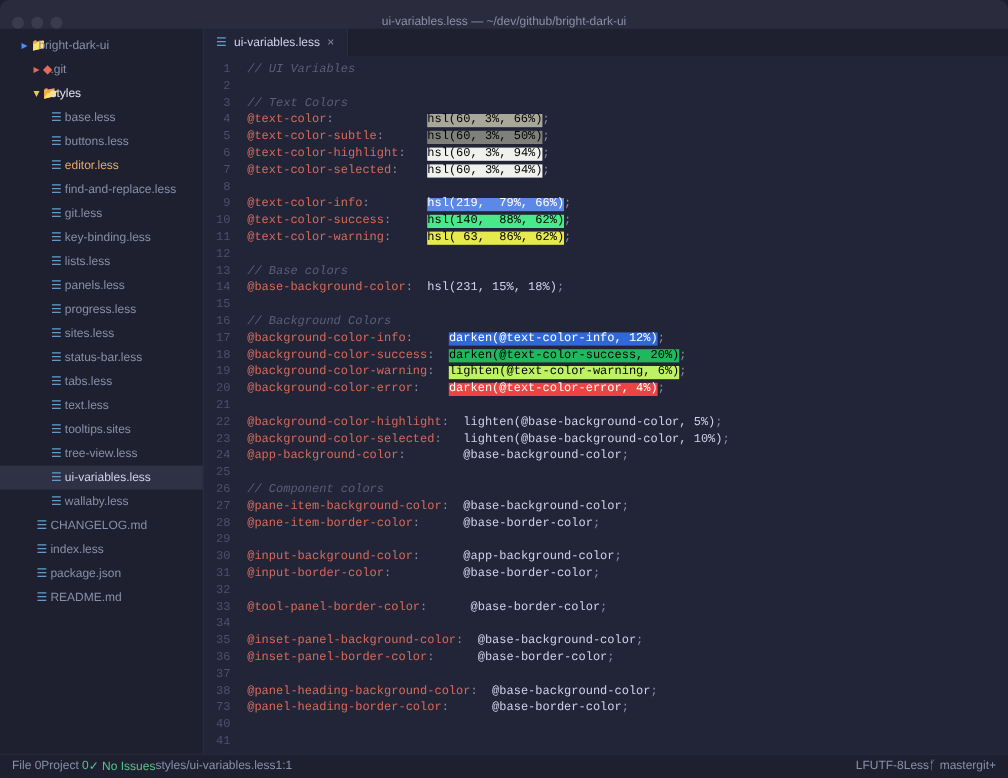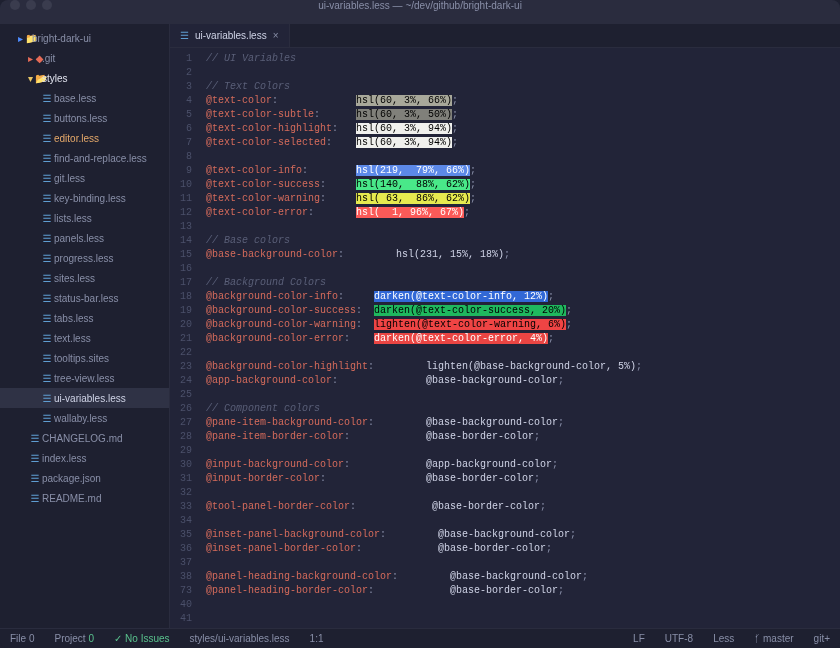--- a/index.html
+++ b/index.html
@@ -1,18 +1,18 @@
 <!DOCTYPE html>
 <html><head>
 <meta charset="utf-8">
 <style>
 * { margin: 0; padding: 0; box-sizing: border-box; }
 body { font-family: Menlo, Monaco, "Courier New", monospace; font-size: 10px; background: #1e2030; color: #898fa8; width: 840px; height: 648px; overflow: hidden; border-radius: 8px; }
 .window { display: flex; flex-direction: column; height: 100%; background: #1e2030; }
-.titlebar { height: 24px; background: #2a2c3e; display: flex; align-items: flex-start; padding: 0 10px; position: relative; }
+.titlebar { height: 24px; background: #2a2c3e; display: flex; align-items: flex-end; padding: 0 10px; position: relative; }
 .traffic { display: flex; gap: 6px; }
 .tl { width: 10px; height: 10px; border-radius: 50%; background: #3a3c4e; }
 .titlebar-title { position: absolute; left: 50%; transform: translateX(-50%); color: #898fa8; font-size: 10px; font-family: -apple-system, sans-serif; }
 .body { flex: 1; display: flex; min-height: 0; }
 .sidebar { width: 170px; background: #1e2030; border-right: 1px solid #2a2c3e; overflow: hidden; font-family: -apple-system, sans-serif; font-size: 10px; }
 .tree { padding: 4px 0; }
 .tree-row { display: flex; align-items: center; height: 20px; padding-left: 8px; color: #898fa8; white-space: nowrap; cursor: pointer; }
 .tree-row.sel { background: #2f3245; color: #cfd3e6; }
 .tree-row.hi { color: #e1e3ee; }
 .tree-row.warn { color: #e6a96a; }
@@ -30,23 +30,23 @@
 .tab .ico { color: #5f9dd1; }
 .tab .close { color: #898fa8; cursor: pointer; }
 .editor { flex: 1; display: flex; background: #222438; overflow: hidden; min-height: 0; }
 .gutter { width: 28px; background: #222438; text-align: right; padding: 4px 6px 4px 0; color: #4b506a; }
 .gutter div { height: 14px; line-height: 14px; }
 .code { flex: 1; padding: 4px 0 4px 8px; overflow: hidden; }
 .line { height: 14px; line-height: 14px; white-space: pre; }
 .cmt { color: #5a5f78; font-style: italic; }
 .var { color: #d56b5b; }
 .punc { color: #898fa8; }
-.val { color: #cfd3e6; margin-left: 40px; }
+.val { color: #cfd3e6; }
 .hl { color: #000; padding: 0 0; }
-.statusbar { height: 20px; background: #1e2030; border-top: 1px solid #2a2c3e; display: flex; align-items: center; padding: 0 10px; gap: 20px; font-family: -apple-system, sans-serif; font-size: 10px; color: #898fa8; }
+.statusbar { height: 20px; background: #1e2030; border-top: 1px solid #2a2c3e; display: flex; align-items: center; padding: 0 10px; gap: 0; font-family: -apple-system, sans-serif; font-size: 10px; color: #898fa8; }
 .statusbar .grow { flex: 1; }
 .ok { color: #59c18d; }
 </style>
 </head>
 <body>
 
 <div class="window">
   <div class="titlebar">
     <div class="traffic">
       <div class="tl"></div>
@@ -240,32 +240,32 @@
             <div class="line">&nbsp;</div>
             <div class="line"><span class="cmt">// Text Colors</span></div>
             <div class="line"><span class="var">@text-color</span><span class="punc">:</span>             <span class="hl" style="background:#a8a89a;color:#000">hsl(60, 3%, 66%)</span><span class="punc">;</span></div>
             <div class="line"><span class="var">@text-color-subtle</span><span class="punc">:</span>      <span class="hl" style="background:#80807a;color:#000">hsl(60, 3%, 50%)</span><span class="punc">;</span></div>
             <div class="line"><span class="var">@text-color-highlight</span><span class="punc">:</span>   <span class="hl" style="background:#f0f0ed;color:#000">hsl(60, 3%, 94%)</span><span class="punc">;</span></div>
             <div class="line"><span class="var">@text-color-selected</span><span class="punc">:</span>    <span class="hl" style="background:#f0f0ed;color:#000">hsl(60, 3%, 94%)</span><span class="punc">;</span></div>
             <div class="line">&nbsp;</div>
             <div class="line"><span class="var">@text-color-info</span><span class="punc">:</span>        <span class="hl" style="background:#5c89e8;color:#fff">hsl(219,  79%, 66%)</span><span class="punc">;</span></div>
             <div class="line"><span class="var">@text-color-success</span><span class="punc">:</span>     <span class="hl" style="background:#49e889;color:#000">hsl(140,  88%, 62%)</span><span class="punc">;</span></div>
             <div class="line"><span class="var">@text-color-warning</span><span class="punc">:</span>     <span class="hl" style="background:#e6ea4f;color:#000">hsl( 63,  86%, 62%)</span><span class="punc">;</span></div>
-            <div class="line"><span class="var">@text-color-error</span><span class="punc">:</span>       <span class="hl" style="background:#fb5a58;color:#fff">hsl(  1, 96%, 67%)</span><span class="punc">;</span></div>
             <div class="line">&nbsp;</div>
             <div class="line"><span class="cmt">// Base colors</span></div>
             <div class="line"><span class="var">@base-background-color</span><span class="punc">:</span>  <span class="val">hsl(231, 15%, 18%)</span><span class="punc">;</span></div>
             <div class="line">&nbsp;</div>
             <div class="line"><span class="cmt">// Background Colors</span></div>
             <div class="line"><span class="var">@background-color-info</span><span class="punc">:</span>     <span class="hl" style="background:#3268d6;color:#fff">darken(@text-color-info, 12%)</span><span class="punc">;</span></div>
             <div class="line"><span class="var">@background-color-success</span><span class="punc">:</span>  <span class="hl" style="background:#1fb85e;color:#000">darken(@text-color-success, 20%)</span><span class="punc">;</span></div>
-            <div class="line"><span class="var">@background-color-warning</span><span class="punc">:</span>  <span class="hl" style="background:#ef4444;color:#000">lighten(@text-color-warning, 6%)</span><span class="punc">;</span></div>
+            <div class="line"><span class="var">@background-color-warning</span><span class="punc">:</span>  <span class="hl" style="background:#bef264;color:#000">lighten(@text-color-warning, 6%)</span><span class="punc">;</span></div>
             <div class="line"><span class="var">@background-color-error</span><span class="punc">:</span>    <span class="hl" style="background:#ea4543;color:#fff">darken(@text-color-error, 4%)</span><span class="punc">;</span></div>
             <div class="line">&nbsp;</div>
             <div class="line"><span class="var">@background-color-highlight</span><span class="punc">:</span>  <span class="val">lighten(@base-background-color, 5%)</span><span class="punc">;</span></div>
+            <div class="line"><span class="var">@background-color-selected</span><span class="punc">:</span>   <span class="val">lighten(@base-background-color, 10%)</span><span class="punc">;</span></div>
             <div class="line"><span class="var">@app-background-color</span><span class="punc">:</span>        <span class="val">@base-background-color</span><span class="punc">;</span></div>
             <div class="line">&nbsp;</div>
             <div class="line"><span class="cmt">// Component colors</span></div>
             <div class="line"><span class="var">@pane-item-background-color</span><span class="punc">:</span>  <span class="val">@base-background-color</span><span class="punc">;</span></div>
             <div class="line"><span class="var">@pane-item-border-color</span><span class="punc">:</span>      <span class="val">@base-border-color</span><span class="punc">;</span></div>
             <div class="line">&nbsp;</div>
             <div class="line"><span class="var">@input-background-color</span><span class="punc">:</span>      <span class="val">@app-background-color</span><span class="punc">;</span></div>
             <div class="line"><span class="var">@input-border-color</span><span class="punc">:</span>          <span class="val">@base-border-color</span><span class="punc">;</span></div>
             <div class="line">&nbsp;</div>
             <div class="line"><span class="var">@tool-panel-border-color</span><span class="punc">:</span>      <span class="val">@base-border-color</span><span class="punc">;</span></div>

